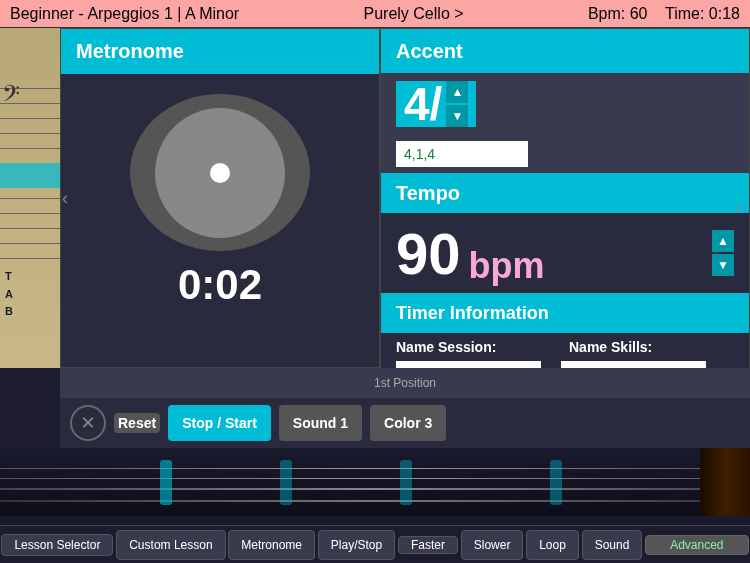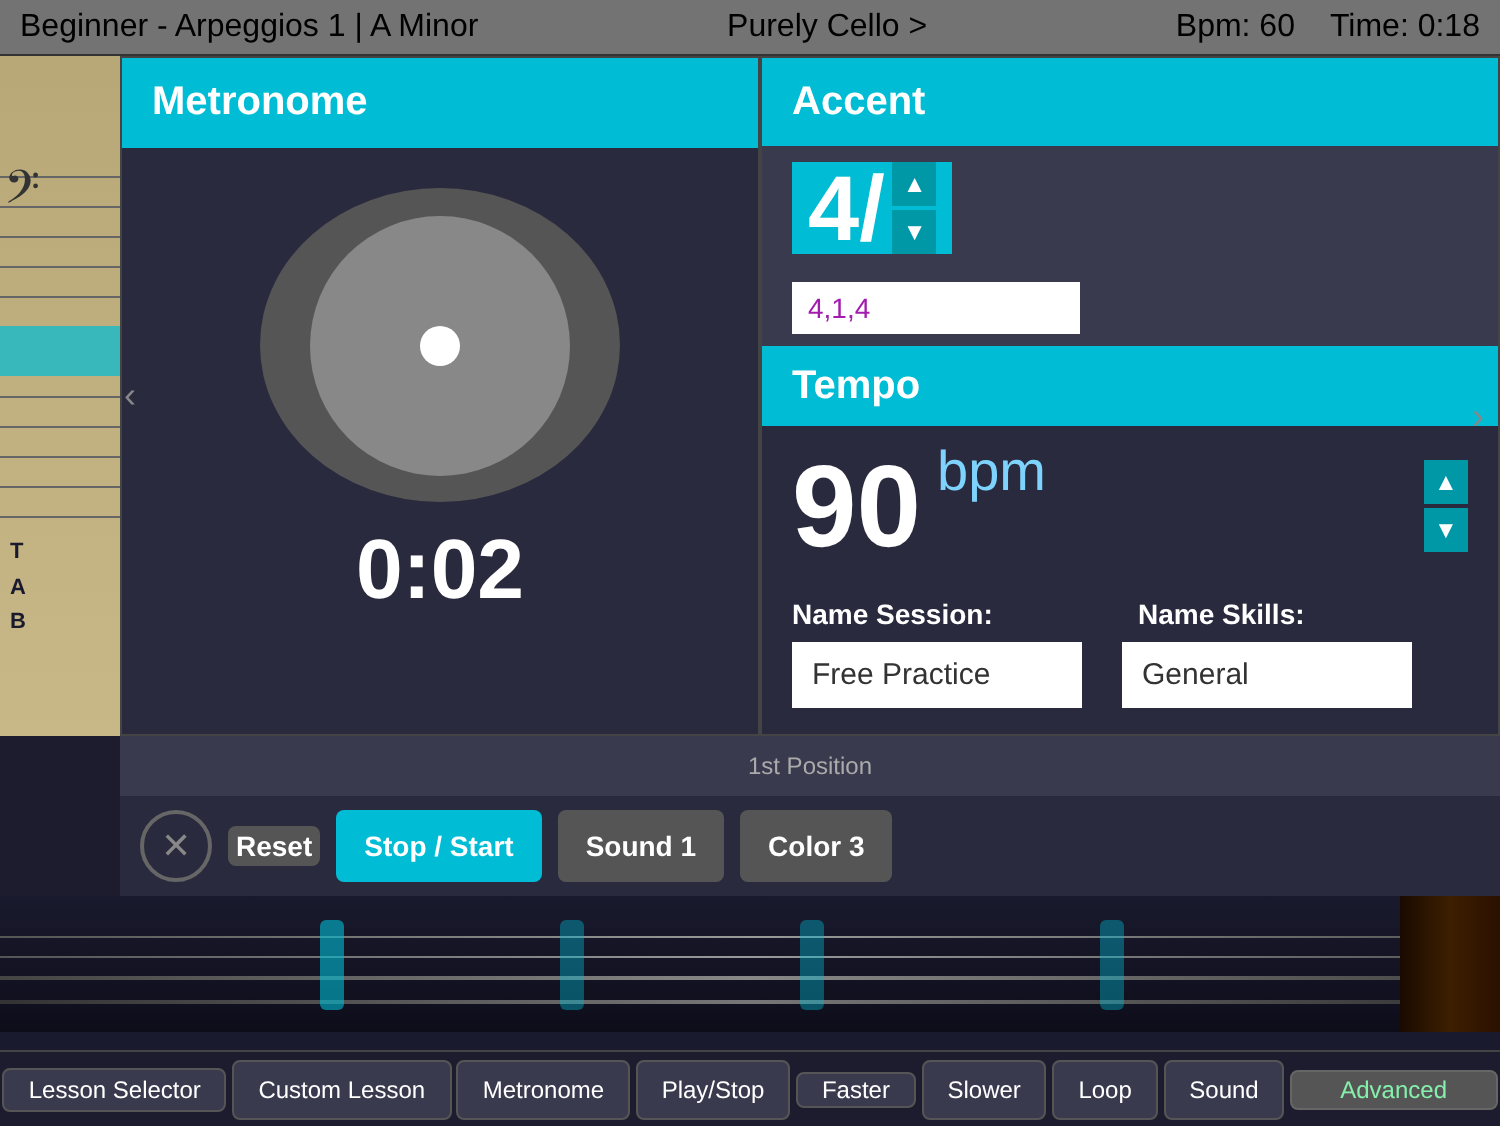--- a/index.html
+++ b/index.html
@@ -9,21 +9,21 @@
       background: #1a1a2e;
       font-family: Arial, sans-serif;
       overflow: hidden;
       position: relative;
     }
 
     
     #top-bar {
       width: 750px;
       height: 28px;
-      background: #737373;
+      background: #fca5a5;
       display: flex;
       align-items: center;
       justify-content: space-between;
       padding: 0 10px;
       border-bottom: 1px solid #333;
     }
 
     
     #main-area {
       display: flex;
@@ -446,38 +446,41 @@
       <div id="pattern-display" style="display:flex;align-items:center;background:#00bcd4;padding:0 8px;">
         <span id="pattern-value" style="color:white;font-size:46px;font-weight:bold;line-height:1;">4/</span>
         <div id="pattern-arrows" style="display:flex;flex-direction:column;gap:2px;margin-left:4px;">
           <button class="arrow-btn" style="background:#0097a7;border:none;width:22px;height:22px;cursor:pointer;color:white;font-size:12px;">▲</button>
           <button class="arrow-btn" style="background:#0097a7;border:none;width:22px;height:22px;cursor:pointer;color:white;font-size:12px;">▼</button>
         </div>
       </div>
     </div>
 
     <div id="pattern-input-row" style="padding:6px 15px;background:#3a3a4e;">
-      <input id="pattern-input" type="text" style="background: white; border: none; padding: 5px 8px; font-size: 14px; width: 144px; color: #a21caf;" value="4,1,4">
+      <input id="pattern-input" type="text" style="background: white; border: none; padding: 5px 8px; font-size: 14px; width: 132px; color: #15803d;" value="4,1,4">
     </div>
 
     <div id="tempo-section" style="background:#00bcd4;padding:8px 15px;height:40px;display:flex;align-items:center;">
       <span id="tempo-title" style="color:white;font-size:20px;font-weight:bold;">Tempo</span>
     </div>
 
     <div id="tempo-display-row" style="display:flex;align-items:center;background:#2a2a3e;padding:5px 15px;justify-content:space-between;height:80px;">
-      <div style="display:flex;align-items:flex-start;gap:8px;">
+      <div style="display:flex;align-items:flex-end;gap:8px;">
         <span id="tempo-value" style="color:white;font-size:58px;font-weight:bold;">90</span>
-        <span id="tempo-unit" style="color:#7dd3fc;font-size:28px;font-weight:normal;">bpm</span>
+        <span id="tempo-unit" style="color:#f9a8d4;font-size:36px;font-weight:bold;">bpm</span>
       </div>
       <div id="tempo-arrows" style="display:flex;flex-direction:column;gap:2px;">
         <button class="arrow-btn" style="background:#0097a7;border:none;width:22px;height:22px;cursor:pointer;color:white;font-size:12px;">▲</button>
         <button class="arrow-btn" style="background:#0097a7;border:none;width:22px;height:22px;cursor:pointer;color:white;font-size:12px;">▼</button>
       </div>
     </div>
 
+    <div id="timer-info-section" style="background:#00bcd4;padding:8px 15px;height:40px;display:flex;align-items:center;">
+      <span id="timer-info-title" style="color:white;font-size:18px;font-weight:bold;">Timer Information</span>
+    </div>
 
     <div style="display:flex;padding:6px 15px 2px 15px;background:#2a2a3e;gap:28px;">
       <span style="color:white;font-size:14px;font-weight:bold;width:145px;">Name Session:</span>
       <span style="color:white;font-size:14px;font-weight:bold;width:145px;">Name Skills:</span>
     </div>
 
     <div id="timer-fields-row" style="display:flex;padding:4px 15px 8px 15px;background:#2a2a3e;gap:20px;">
       <input type="text" class="timer-field-input" style="background: white; border: none; padding: 8px 10px; font-size: 15px; width: 145px; color: rgb(51, 51, 51);" value="Free Practice">
       <input type="text" class="timer-field-input" style="background: white; border: none; padding: 8px 10px; font-size: 15px; width: 145px; color: rgb(51, 51, 51);" value="General">
     </div>

